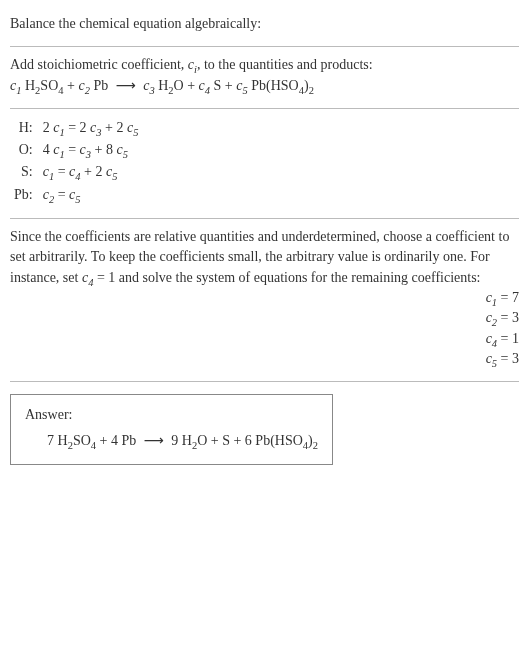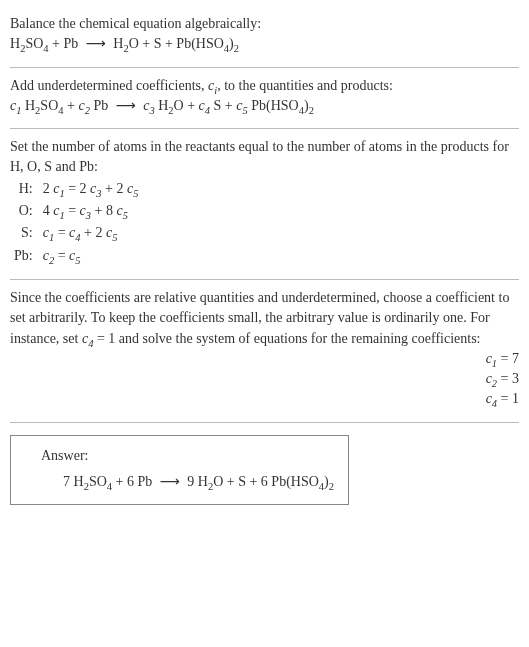--- a/index.html
+++ b/index.html
@@ -30,50 +30,46 @@
     .tr { display: table-row; }
     .td {
       display: table-cell;
       padding: 1px 6px 1px 2px;
       vertical-align: baseline;
     }
     .td.lbl { text-align: right; padding-right: 8px; }
     .answer-box {
       border: 1px solid #888;
       display: inline-block;
-      padding: 10px 14px 12px 30px;
+      padding: 10px 14px 12px 14px;
       margin-top: 4px;
     }
     .answer-label { margin-bottom: 6px; }
     .answer-eq { padding-left: 22px; }
     .coef-line { margin: 0; text-align: right; }
   </style>
 </head>
 <body>
 
 <div class="section">
   <div>Balance the chemical equation algebraically:</div>
-  <div>
-    <span><span>H</span><span class="sub">2</span><span>SO</span><span class="sub">4</span></span><span> + Pb </span><span class="arrow">⟶</span><span><span> H</span><span class="sub">2</span></span><span><span>O + S + Pb(HSO</span><span class="sub">4</span><span>)</span><span class="sub">2</span></span>
-  </div>
 </div>
 <hr class="divider">
 
 <div class="section">
   <div>
-    <span>Add underdetermined coefficients, </span><span class="ital"><span>c</span><span class="subi">i</span></span><span>, to the quantities and products:</span>
+    <span>Add stoichiometric coefficient, </span><span class="ital"><span>c</span><span class="subi">i</span></span><span>, to the quantities and products:</span>
   </div>
   <div>
     <span class="ital"><span>c</span><span class="sub">1</span></span><span><span> H</span><span class="sub">2</span><span>SO</span><span class="sub">4</span></span><span> + </span><span class="ital"><span>c</span><span class="sub">2</span></span><span> Pb </span><span class="arrow">⟶</span><span class="ital"><span> c</span><span class="sub">3</span></span><span><span> H</span><span class="sub">2</span></span><span>O + </span><span class="ital"><span>c</span><span class="sub">4</span></span><span> S + </span><span class="ital"><span>c</span><span class="sub">5</span></span><span><span> Pb(HSO</span><span class="sub">4</span><span>)</span><span class="sub">2</span></span>
   </div>
 </div>
 <hr class="divider">
 
 <div class="section">
-  <div>Set the number of atoms in the reactants equal to the number of atoms in the products for H, O, S and Pb:</div>
   <div class="table">
     <div class="tr">
       <div class="td lbl">H:</div>
       <div class="td"><span>2 </span><span class="ital"><span>c</span><span class="sub">1</span></span><span> = 2 </span><span class="ital"><span>c</span><span class="sub">3</span></span><span> + 2 </span><span class="ital"><span>c</span><span class="sub">5</span></span></div>
     </div>
     <div class="tr">
       <div class="td lbl">O:</div>
       <div class="td"><span>4 </span><span class="ital"><span>c</span><span class="sub">1</span></span><span> = </span><span class="ital"><span>c</span><span class="sub">3</span></span><span> + 8 </span><span class="ital"><span>c</span><span class="sub">5</span></span></div>
     </div>
     <div class="tr">
@@ -89,24 +85,25 @@
 <hr class="divider">
 
 <div class="section">
   <div>
     <span>Since the coefficients are relative quantities and underdetermined, choose a coefficient to set arbitrarily. To keep the coefficients small, the arbitrary value is ordinarily one. For instance, set </span><span class="ital"><span>c</span><span class="sub">4</span></span><span> = 1</span><span> and solve the system of equations for the remaining coefficients:</span>
   </div>
   <div>
     <div class="coef-line"><span class="ital"><span>c</span><span class="sub">1</span></span><span> = 7</span></div>
     <div class="coef-line"><span class="ital"><span>c</span><span class="sub">2</span></span><span> = 3</span></div>
     <div class="coef-line"><span class="ital"><span>c</span><span class="sub">4</span></span><span> = 1</span></div>
+    <div class="coef-line"><span class="ital"><span>c</span><span class="sub">5</span></span><span> = 3</span></div>
   </div>
 </div>
 <hr class="divider">
 
 <div class="section">
   <div class="answer-box">
     <div class="answer-label">Answer:</div>
     <div class="answer-eq">
-      <span><span>7 H</span><span class="sub">2</span><span>SO</span><span class="sub">4</span></span><span> + 6 Pb </span><span class="arrow">⟶</span><span><span> 9 H</span><span class="sub">2</span></span><span><span>O + S + 6 Pb(HSO</span><span class="sub">4</span><span>)</span><span class="sub">2</span></span>
+      <span><span>7 H</span><span class="sub">2</span><span>SO</span><span class="sub">4</span></span><span> + 4 Pb </span><span class="arrow">⟶</span><span><span> 9 H</span><span class="sub">2</span></span><span><span>O + S + 6 Pb(HSO</span><span class="sub">4</span><span>)</span><span class="sub">2</span></span>
     </div>
   </div>
 </div>
 
 </body></html>

